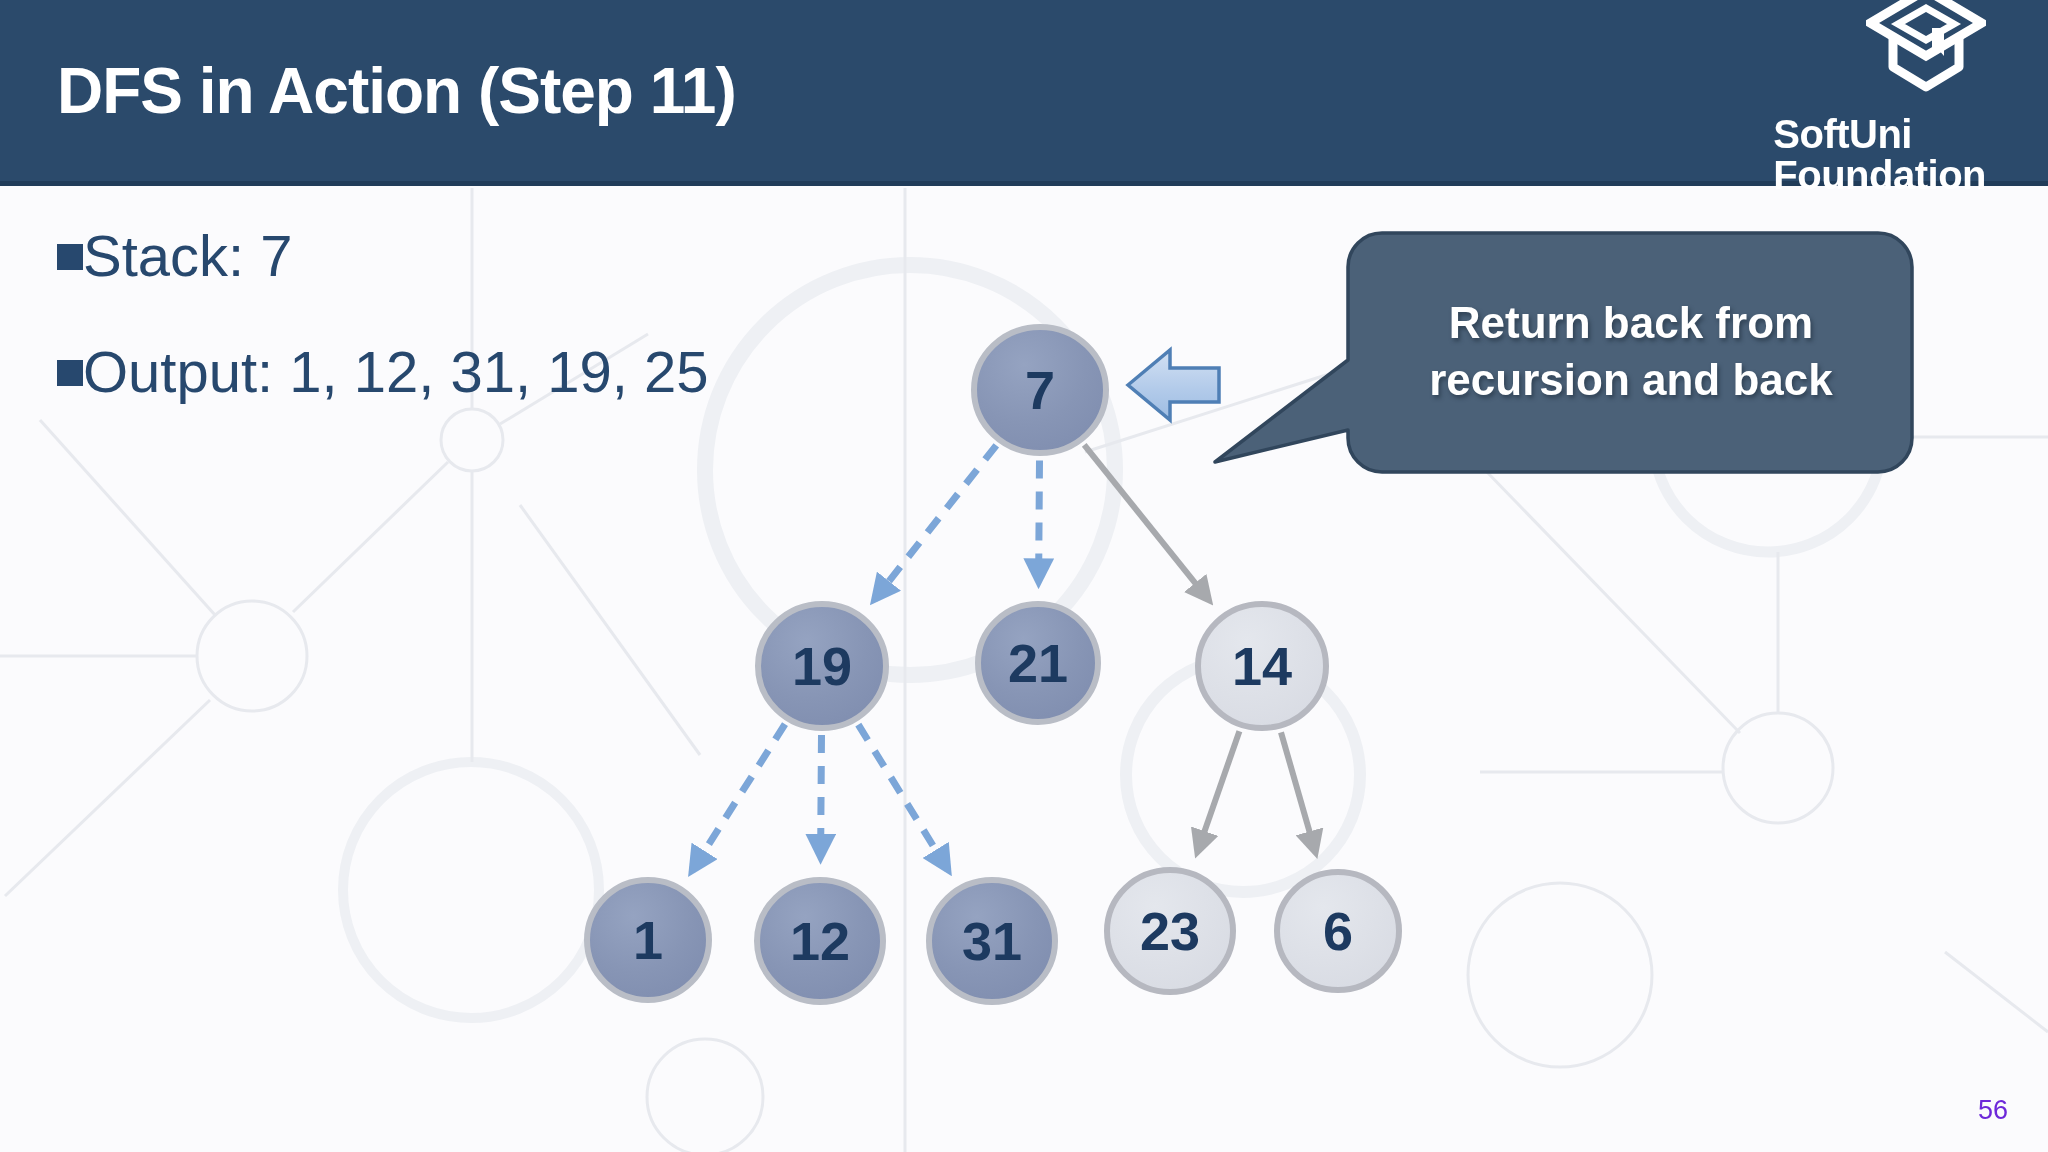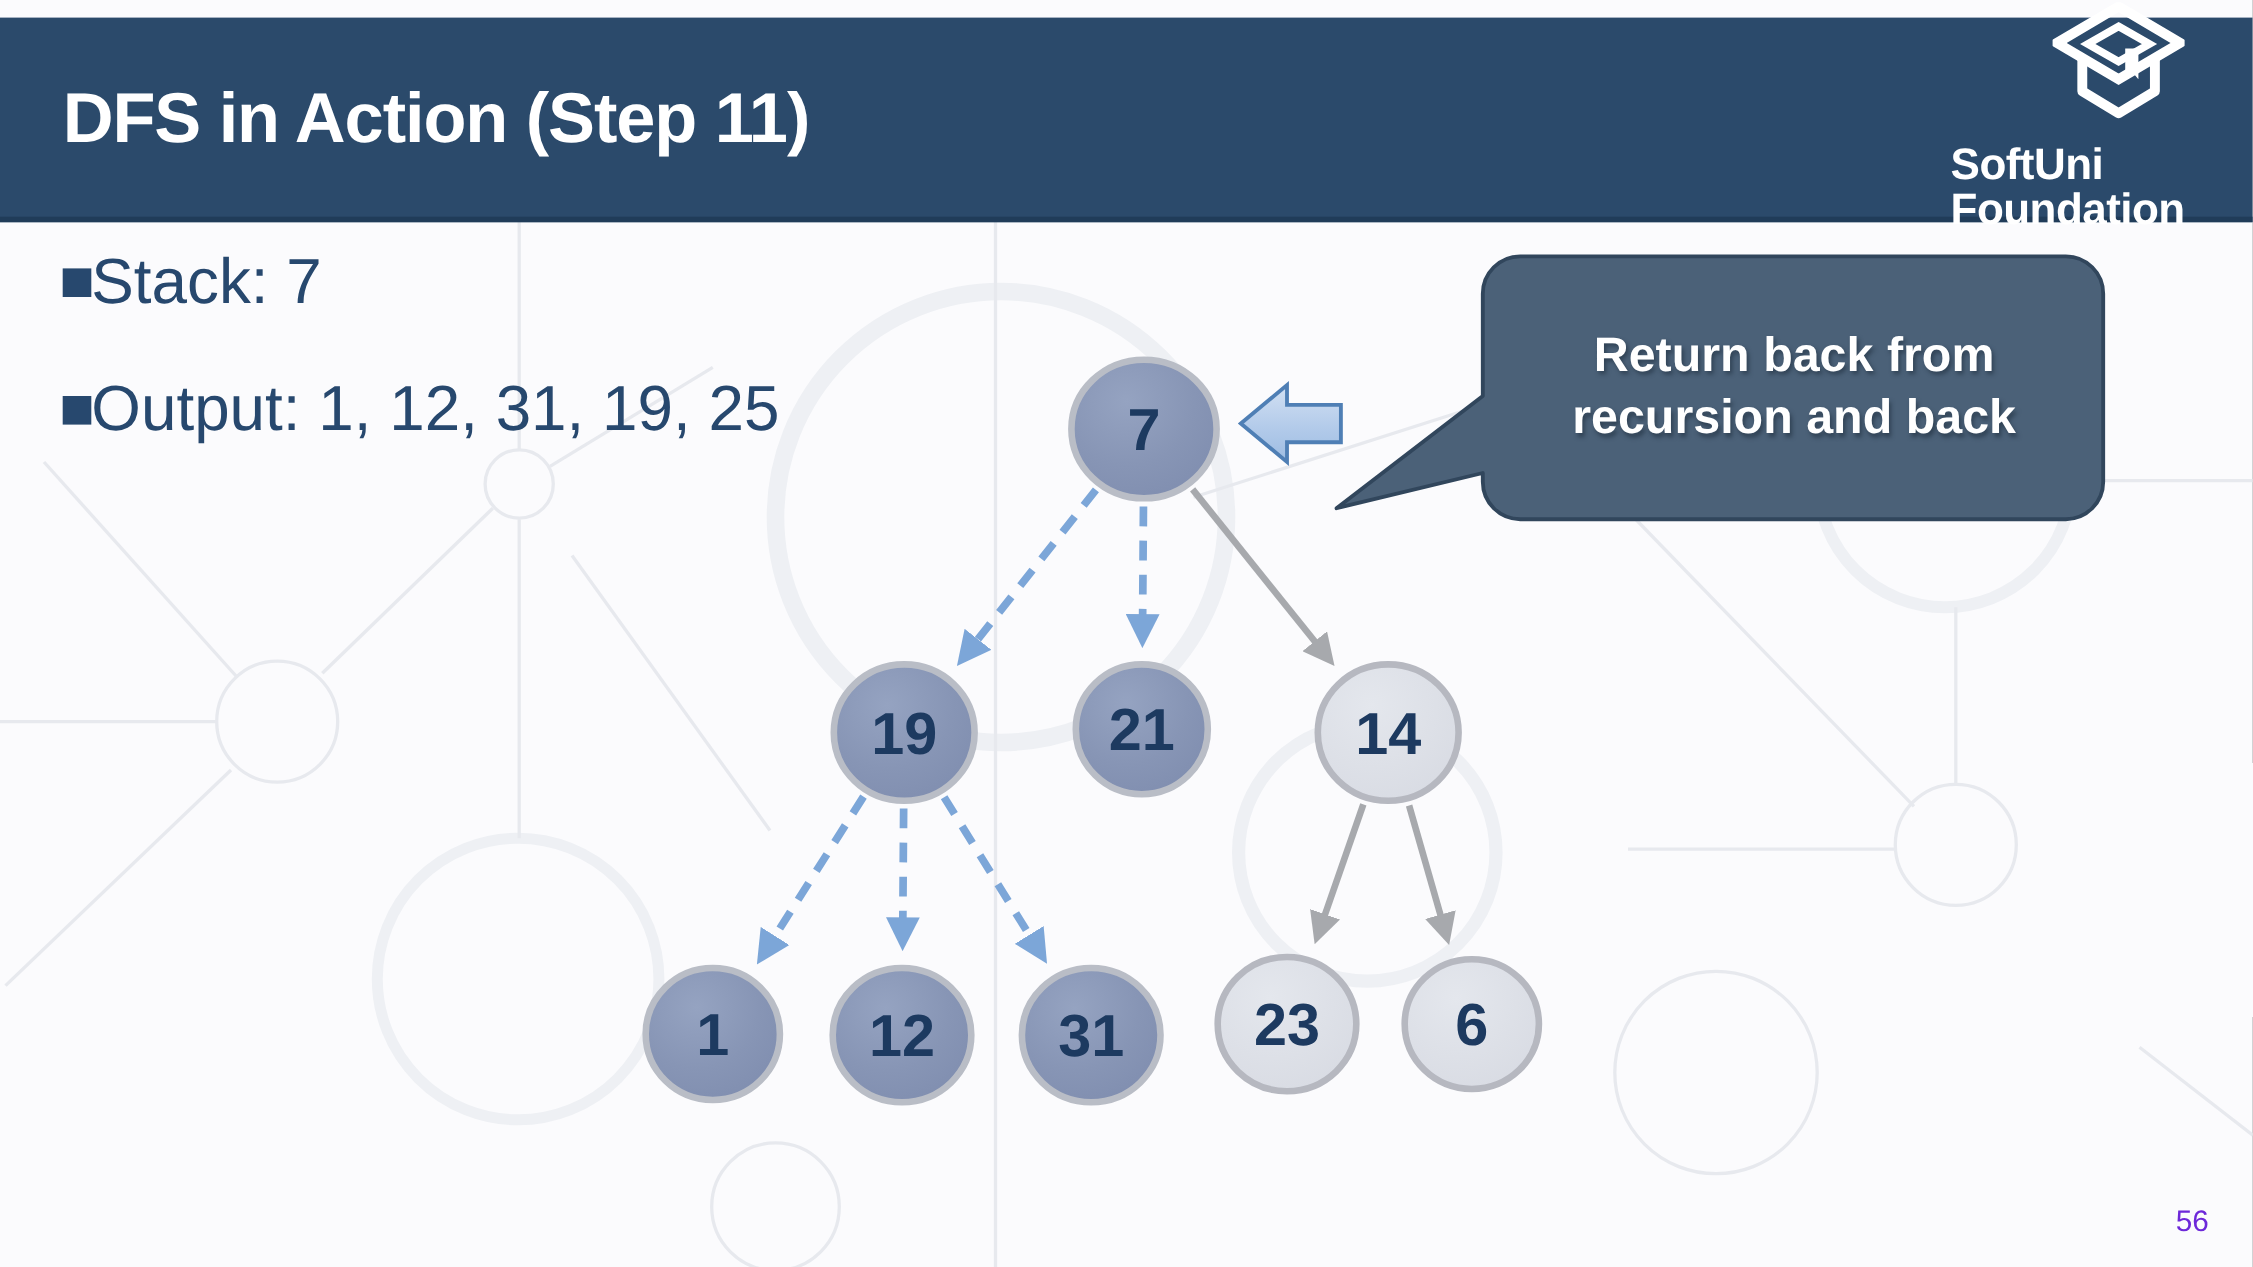--- a/index.html
+++ b/index.html
@@ -3,21 +3,21 @@
 <meta charset="utf-8">
 <style>
   html,body{margin:0;padding:0;background:#888;}
   .slide{
     position:relative;width:2048px;height:1152px;overflow:hidden;
     background:#fbfbfd;font-family:"Liberation Sans",sans-serif;
   }
   .stage{position:absolute;left:0;top:0;width:2048px;height:1152px;display:block;}
   
   .header{
-    position:absolute;left:0;top:16px;width:2048px;height:186px;
+    position:absolute;left:0;top:0;width:2048px;height:186px;
     background:#2b4a6b;border-bottom:5px solid #203c59;
     display:flex;align-items:center;box-sizing:border-box;
   }
   .title{
     margin:0;padding-left:57px;color:#ffffff;font-size:64px;font-weight:bold;
     letter-spacing:-1px;
   }
   .logo{position:absolute;right:62px;top:50%;transform:translateY(-50%);
     display:flex;align-items:flex-end;gap:18px;flex-direction:column;}
   .logo-cap{width:120px;height:110px;}

